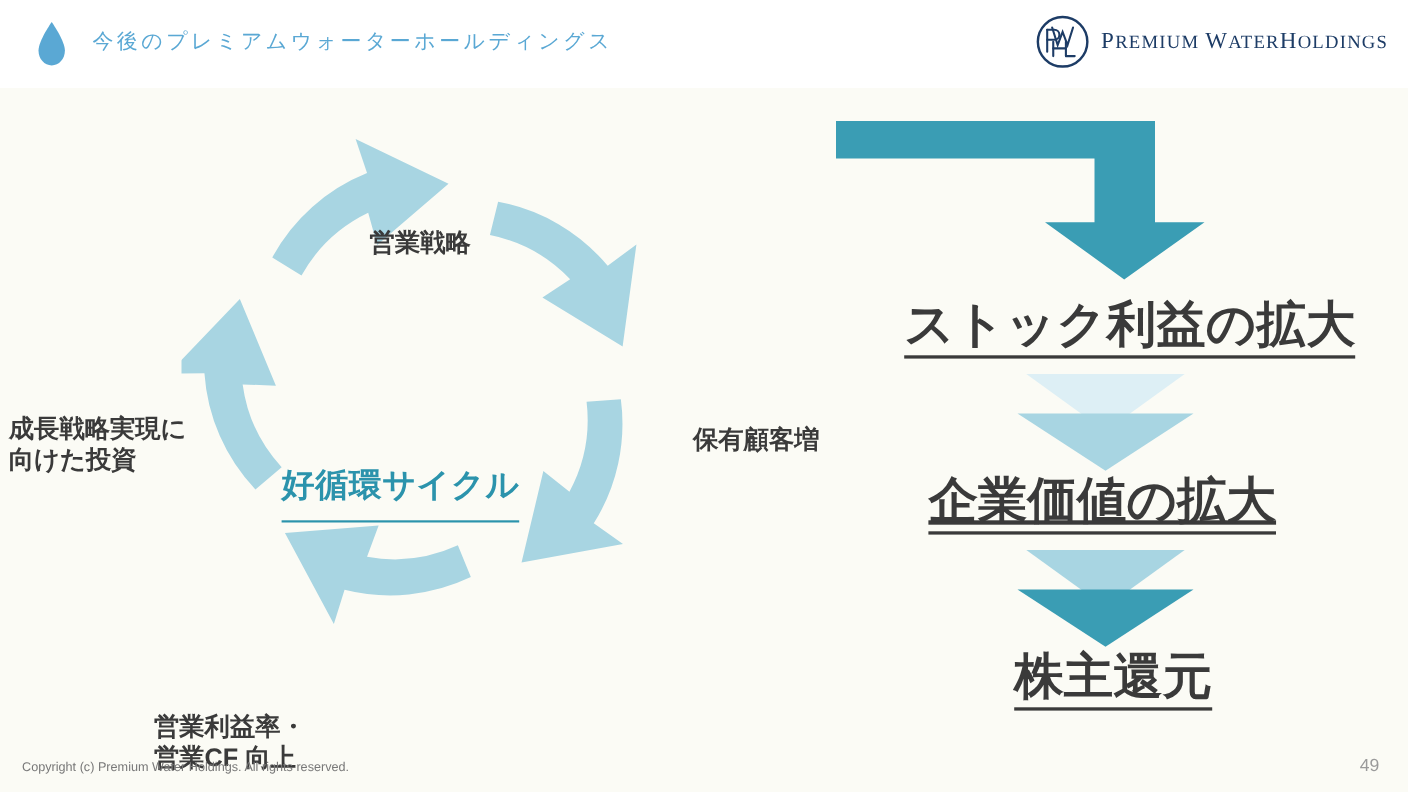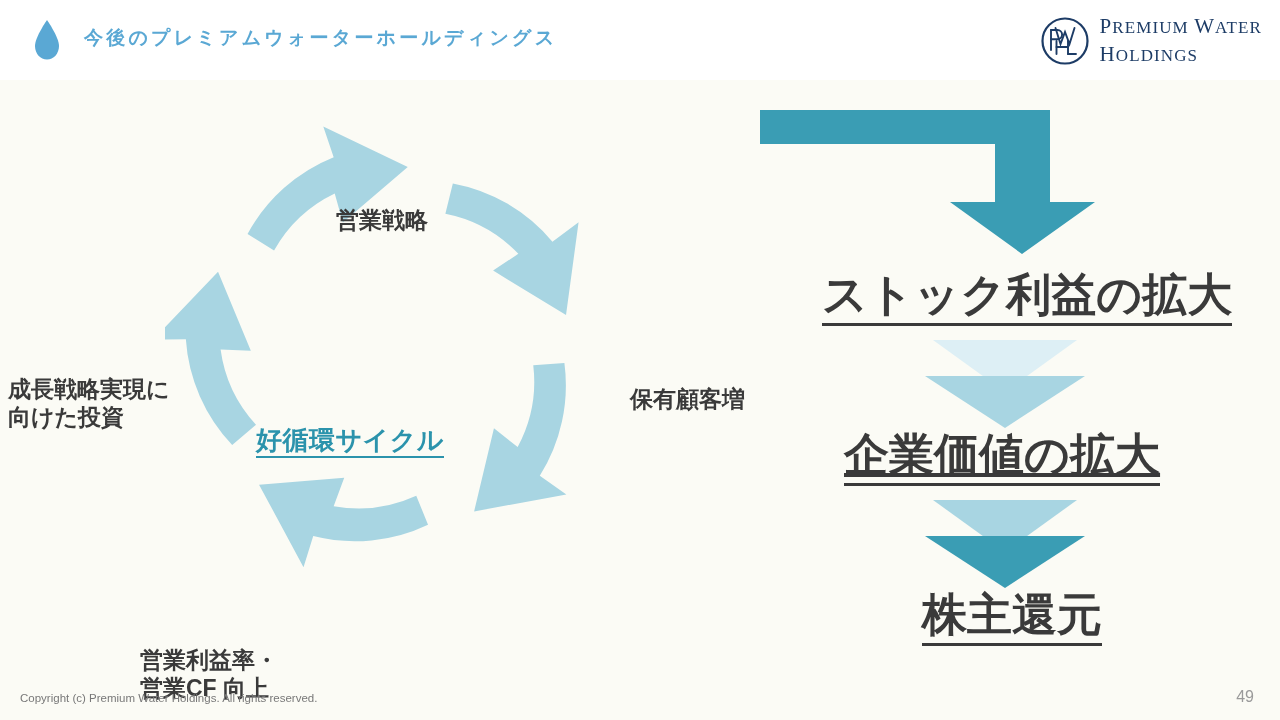--- a/index.html
+++ b/index.html
@@ -35,41 +35,40 @@
     left: 34px;
     top: 20px;
     width: 26px;
     height: 40px;
   }
   #header-title {
     position: absolute;
     left: 84px;
     top: 25px;
     font-size: 19px;
-    font-weight: bold;
+    font-weight: normal;
     letter-spacing: 3.2px;
     color: #5aa8d4;
     white-space: nowrap;
   }
   #logo {
     position: absolute;
     right: 18px;
     top: 13px;
     display: flex;
     align-items: center;
     gap: 10px;
   }
   #logo-mark {
     width: 50px;
     height: 50px;
     flex: none;
   }
   #logo-text {
     display: flex;
-    flex-direction: column;
     justify-content: center;
     line-height: 1.32;
     color: #1d3c66;
     font-family: "Liberation Serif", "DejaVu Serif", serif;
   }
   .logo-line {
     font-size: 17px;
     letter-spacing: 1.1px;
     white-space: nowrap;
   }
@@ -86,26 +85,26 @@
     position: absolute;
     left: 165px;
     top: 30px;
     width: 440px;
     height: 480px;
   }
   #cycle-center-label {
     position: absolute;
     left: 256px;
     top: 347px;
-    font-size: 26px;
+    font-size: 30px;
     font-weight: bold;
     color: #2b93ac;
     letter-spacing: 0.5px;
     border-bottom: 2px solid #2b93ac;
-    padding-bottom: 3px;
+    padding-bottom: 16px;
     white-space: nowrap;
     line-height: 1;
   }
   .cycle-label {
     position: absolute;
     font-size: 23px;
     font-weight: bold;
     color: #3a3a3a;
     line-height: 1.22;
     white-space: nowrap;

